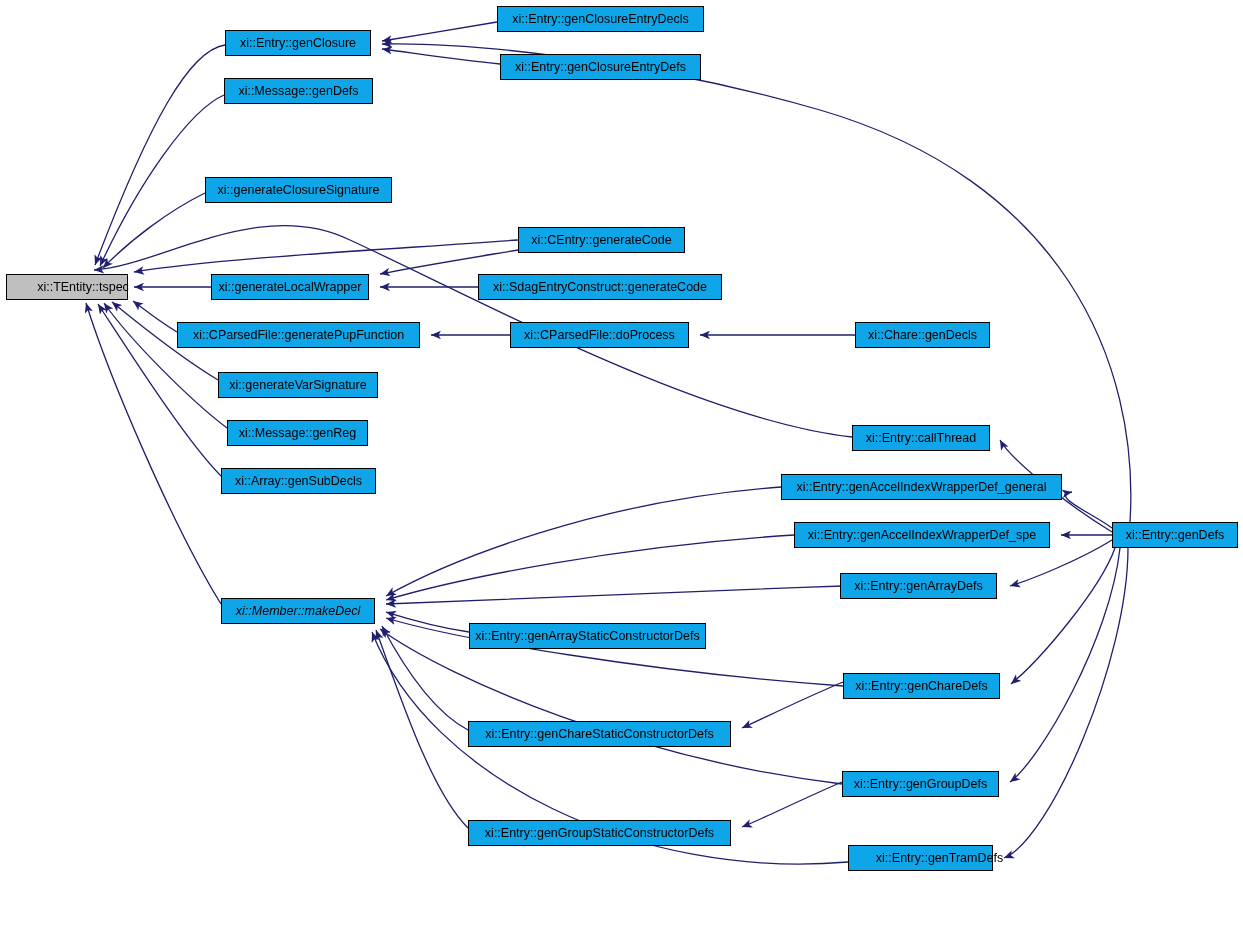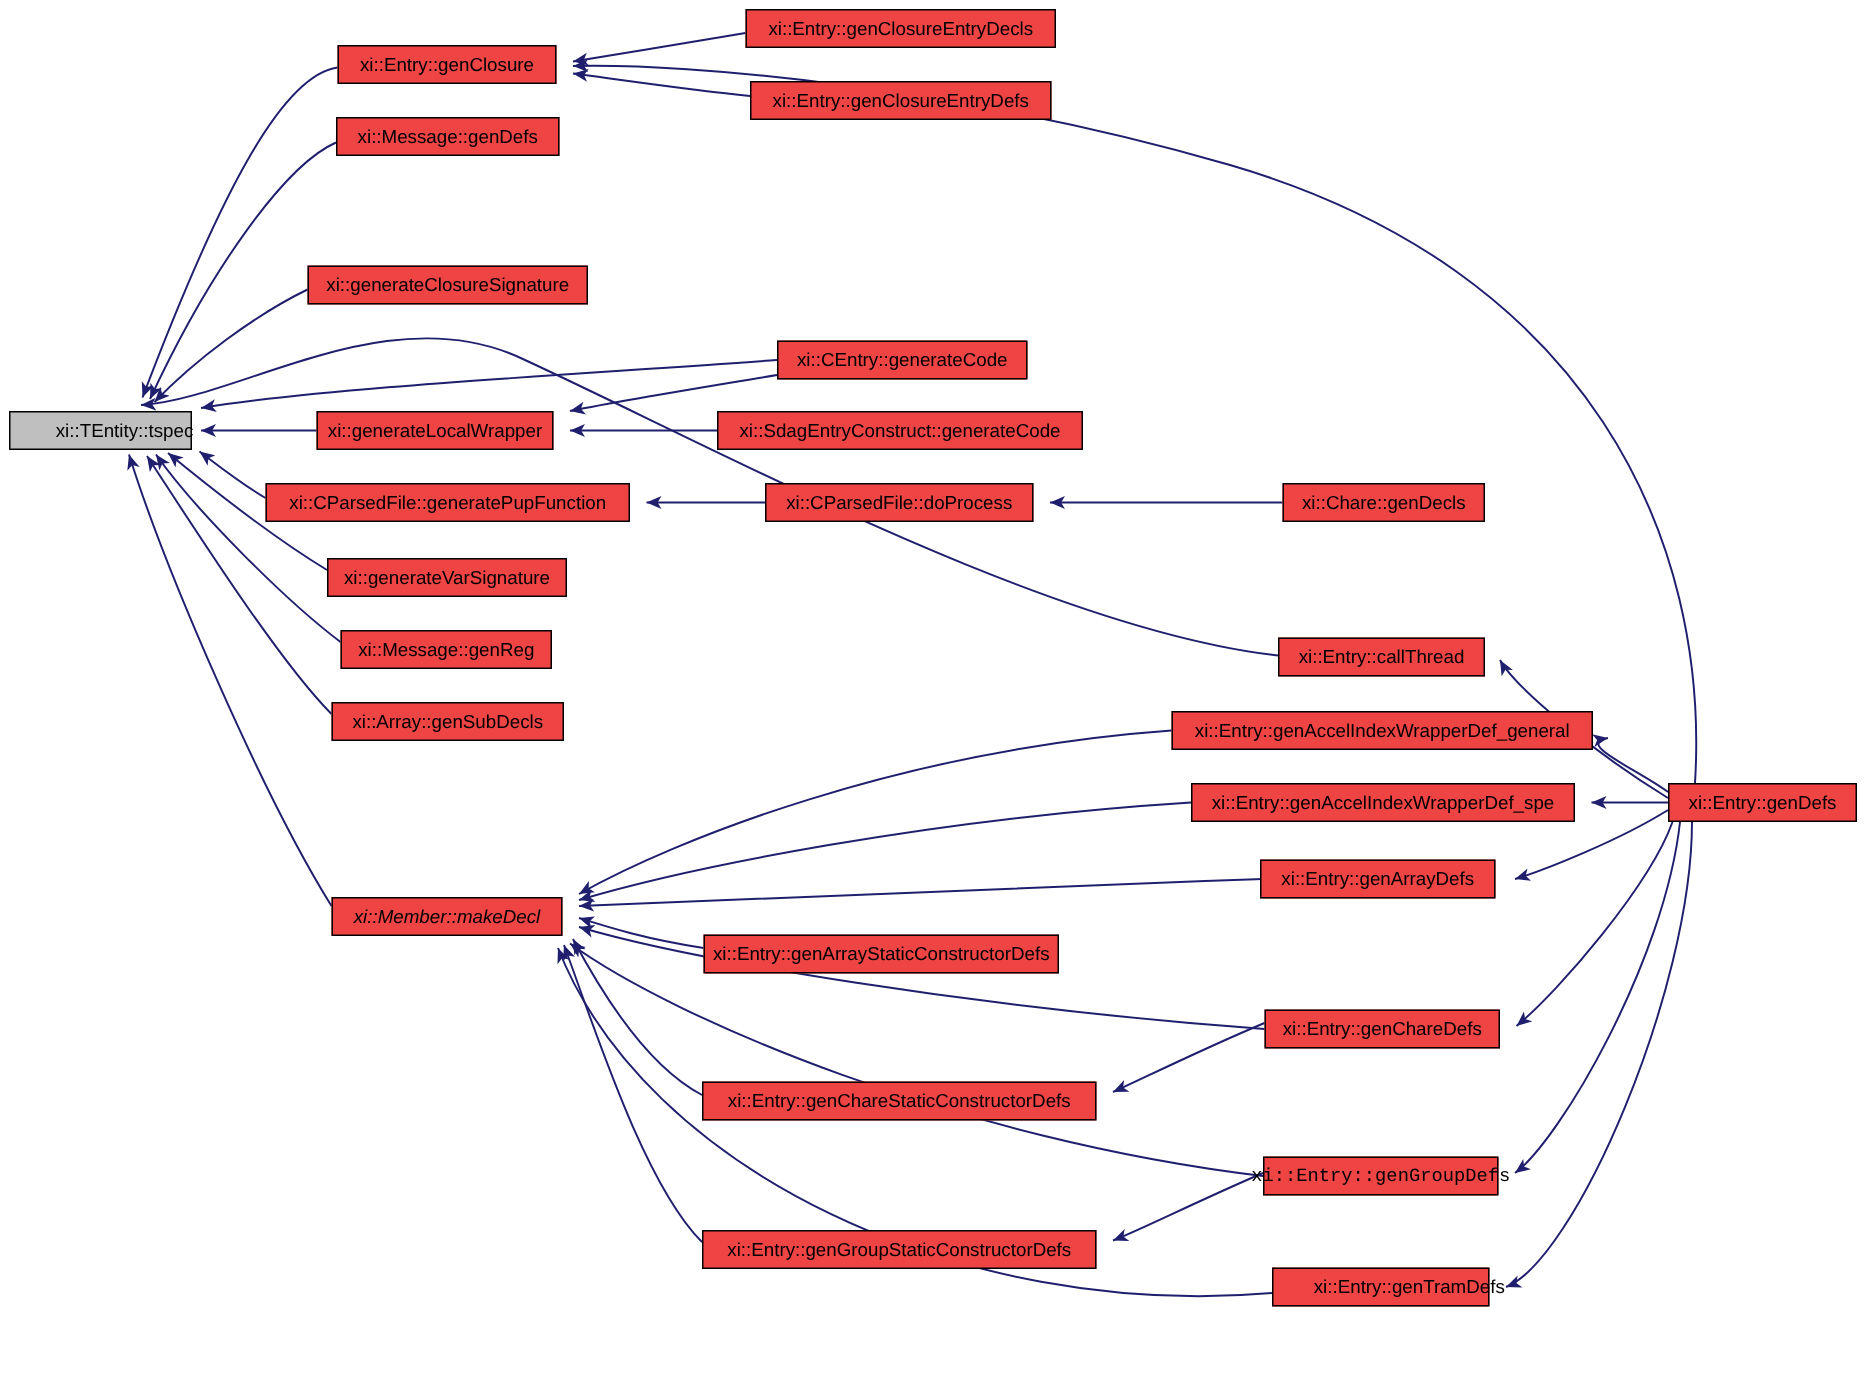--- a/index.html
+++ b/index.html
@@ -20,21 +20,21 @@
     left: 0;
     top: 0;
     width: 1243px;
     height: 931px;
     pointer-events: none;
   }
   .node {
     position: absolute;
     box-sizing: border-box;
     border: 1px solid #000000;
-    background: #ef4444;
+    background: #0ea5e9;
     color: #000000;
     font-size: 12.5px;
     line-height: 1;
     display: flex;
     align-items: center;
     justify-content: center;
     white-space: nowrap;
     letter-spacing: 0px;
     z-index: 5;
   }
@@ -112,18 +112,18 @@
       <div class="node" style="left: 221px; top: 468px; width: 155px; height: 26px;">xi::Array::genSubDecls</div>
       <div class="node" style="left: 852px; top: 425px; width: 138px; height: 26px;">xi::Entry::callThread</div>
       <div class="node" style="left: 781px; top: 474px; width: 281px; height: 26px;">xi::Entry::genAccelIndexWrapperDef_general</div>
       <div class="node" style="left: 794px; top: 522px; width: 256px; height: 26px;">xi::Entry::genAccelIndexWrapperDef_spe</div>
       <div class="node" style="left: 1112px; top: 522px; width: 126px; height: 26px;">xi::Entry::genDefs</div>
       <div class="node" style="left: 840px; top: 573px; width: 157px; height: 26px;">xi::Entry::genArrayDefs</div>
       <div class="node" style="left: 221px; top: 598px; width: 154px; height: 26px; font-style: italic;">xi::Member::makeDecl</div>
       <div class="node" style="left: 469px; top: 623px; width: 237px; height: 26px;">xi::Entry::genArrayStaticConstructorDefs</div>
       <div class="node" style="left: 843px; top: 673px; width: 157px; height: 26px;">xi::Entry::genChareDefs</div>
       <div class="node" style="left: 468px; top: 721px; width: 263px; height: 26px;">xi::Entry::genChareStaticConstructorDefs</div>
-      <div class="node" style="left: 842px; top: 771px; width: 157px; height: 26px; font-family: Liberation Mono, monospace;">xi::Entry::genGroupDefs</div>
+      <div class="node" style="left: 842px; top: 771px; width: 157px; height: 26px;">xi::Entry::genGroupDefs</div>
       <div class="node" style="left: 468px; top: 820px; width: 263px; height: 26px;">xi::Entry::genGroupStaticConstructorDefs</div>
       <div class="node" style="left: 848px; top: 845px; width: 145px; height: 26px; padding-left: 38px;">xi::Entry::genTramDefs</div>
     </div>
 
 </div>
 
 </body></html>

